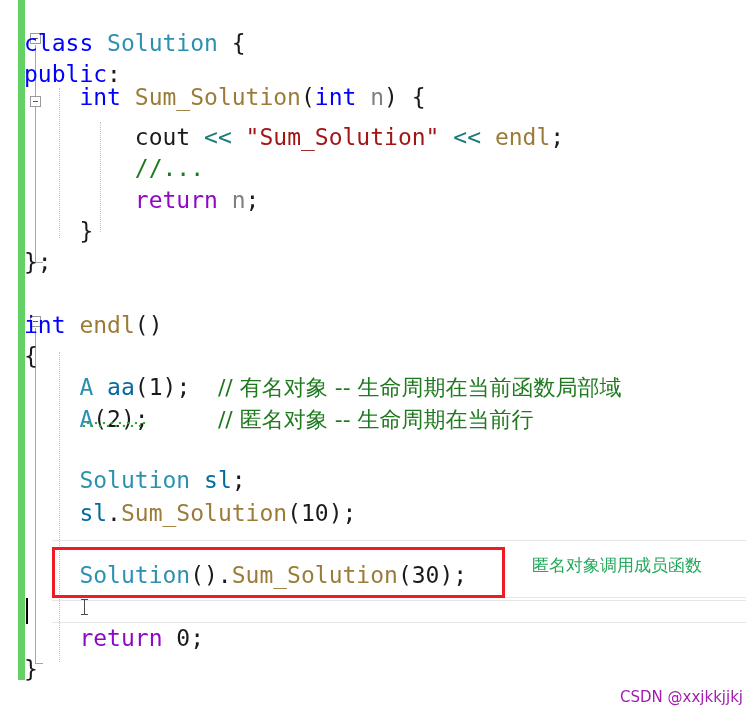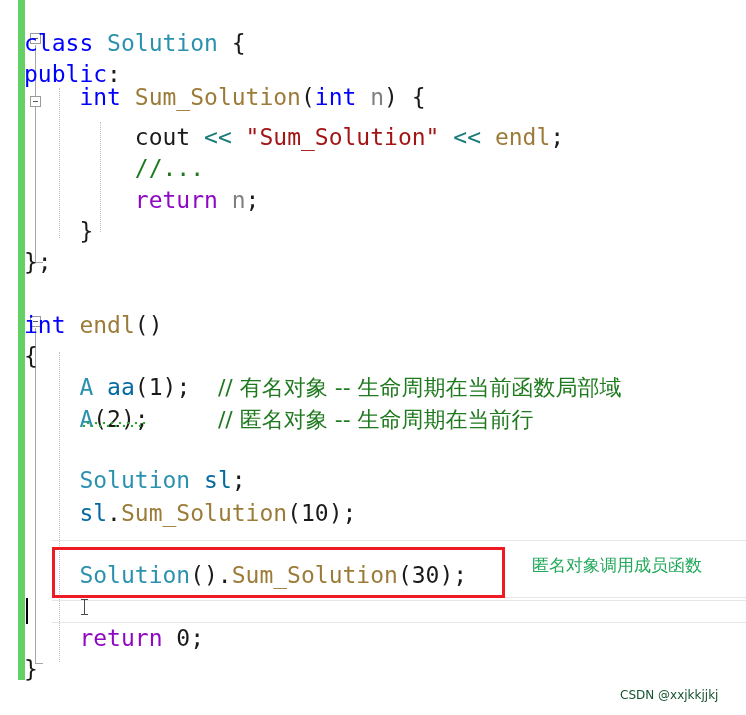--- a/index.html
+++ b/index.html
@@ -179,23 +179,23 @@
   
   .wm-inline {
     position: absolute;
     color: #dedede;
     font-family: "DejaVu Sans", "Liberation Sans", sans-serif;
     font-size: 23px;
     white-space: nowrap;
   }
   .wm-corner {
     position: absolute;
-    color: #14532d;
-    font-family: "DejaVu Sans", "Liberation Sans", sans-serif;
-    font-size: 12px;
+    color: #a21caf;
+    font-family: "DejaVu Sans", "Liberation Sans", sans-serif;
+    font-size: 15px;
     white-space: nowrap;
   }
 </style>
 </head>
 <body>
 
 <div id="editor">
 
   <div class="change-bar"></div>
 

